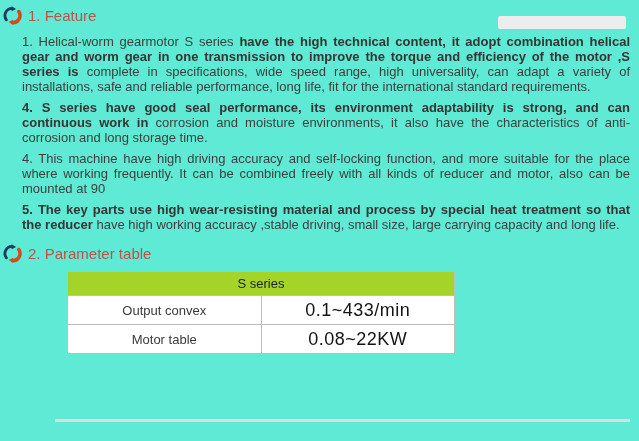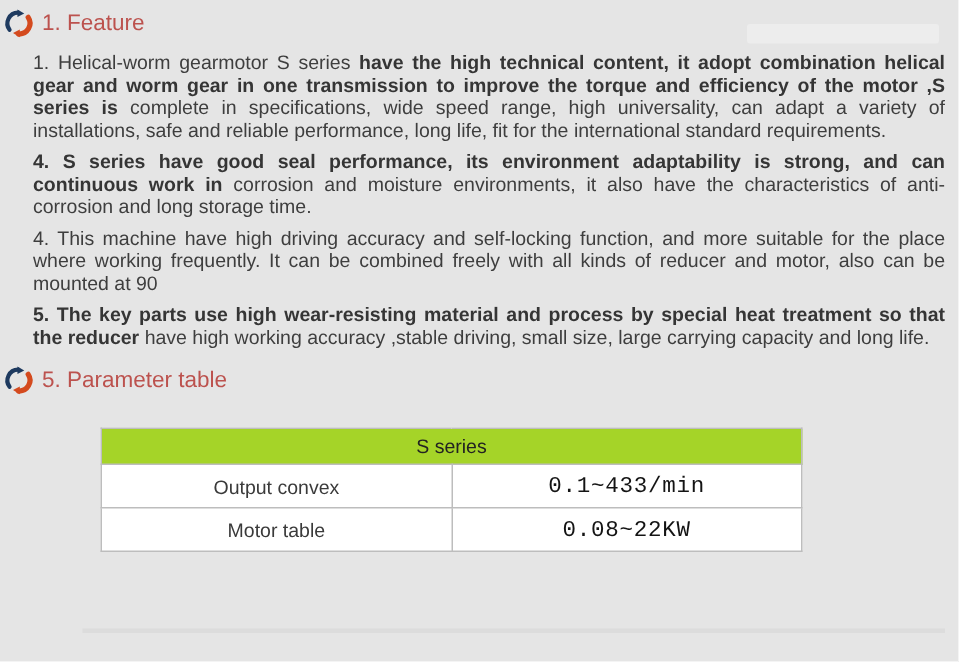--- a/index.html
+++ b/index.html
@@ -1,19 +1,19 @@
 <!DOCTYPE html>
 <html style="--heading-red: #bc524e; --icon-navy: #1e3a5f; --icon-orange: #d44a1e; --table-green: #a5d428;"><head>
 <meta charset="utf-8">
 <style>
   html,body{margin:0;padding:0;background:#ffffff;}
   .page{
     position:relative;
     width:639px;height:441px;
-    background:#e5e5e5;
+    background:#5eead4;
     font-family:"Liberation Sans",sans-serif;
     color:#3e3e3e;
     overflow:hidden;
   }
   .section-heading{
     display:flex;align-items:center;gap:5px;
     padding:3px 0 0 2px;height:24px;
   }
   .icon-wrap{width:21px;height:21px;flex:0 0 21px;display:inline-block;}
   .heading-text{
@@ -23,38 +23,38 @@
   }
   .paragraphs{padding:7px 9px 0 10px;}
   .paragraphs p{
     margin:0 0 6px 12px;
     font-size:13px;line-height:15px;
     text-align:justify;
   }
   .bold{font-weight:700;color:#353535;}
   .param-table{
     border-collapse:collapse;
-    margin:20px 0 0 67px;
-    width:468px;table-layout:fixed;
+    margin:6px 0 0 67px;
+    width:388px;table-layout:fixed;
     background:#ffffff;
   }
   .param-table th,.param-table td{border:1px solid #bdbdbd;padding:0;}
   th.green-header{
     background:var(--table-green,#a5d428);
     height:23px;font-size:13px;font-weight:400;color:#222222;
     text-align:center;
   }
   td.label-cell{
     width:123px;height:28px;text-align:center;
     font-size:13px;color:#3a3a3a;
   }
   td.value-cell{
     text-align:center;
-    font-family:Liberation Mono, monospace;
-    font-size:15px;color:#141414;letter-spacing:.5px;
+    font-family:Liberation Sans, sans-serif;
+    font-size:18px;color:#141414;letter-spacing:.5px;
   }
   .top-right-shade{
     position:absolute;left:498px;top:16px;width:128px;height:13px;
     background:#ededed;border-radius:2px;
   }
   .bottom-divider{
     position:absolute;left:55px;top:419px;width:575px;height:3px;
     background:#dcdcdc;
   }
 </style>
@@ -86,21 +86,21 @@
 
   <div class="section-heading">
     <span class="icon-wrap">
       <svg viewBox="0 0 24 24" width="21" height="21" aria-hidden="true">
         <path d="M5 17 A 8.2 8.2 0 0 1 11.5 3.9" fill="none" stroke="var(--icon-navy,#1e3a5f)" stroke-width="3.2" stroke-linecap="round"></path>
         <path d="M11 1.5 L16.2 4.6 L11 7.2 Z" fill="var(--icon-navy,#1e3a5f)"></path>
         <path d="M19.2 7.5 A 8.2 8.2 0 0 1 12 20.2" fill="none" stroke="var(--icon-orange,#d44a1e)" stroke-width="4" stroke-linecap="round"></path>
         <path d="M12.8 22.6 L7.6 19.4 L12.8 16.8 Z" fill="var(--icon-orange,#d44a1e)"></path>
       </svg>
     </span>
-    <span class="heading-text">5. Parameter table</span>
+    <span class="heading-text">2. Parameter table</span>
   </div>
 
   <table class="param-table">
     <thead>
       <tr>
         <th colspan="2" class="green-header">S series</th>
       </tr>
     </thead>
     <tbody>
         <tr>

